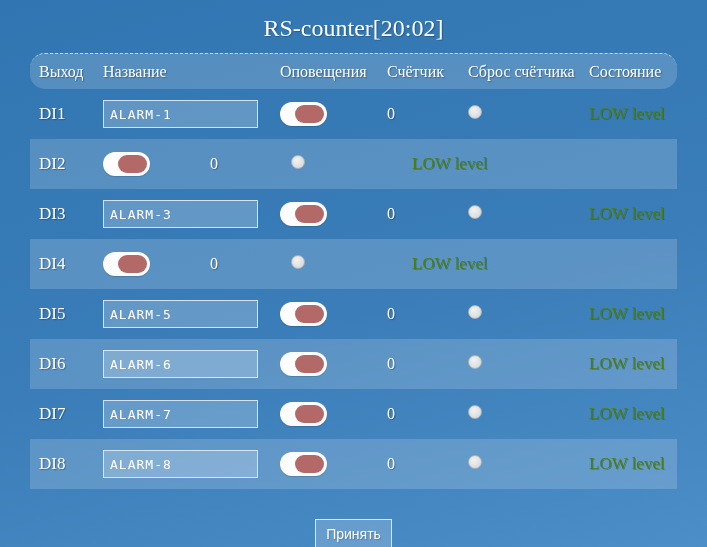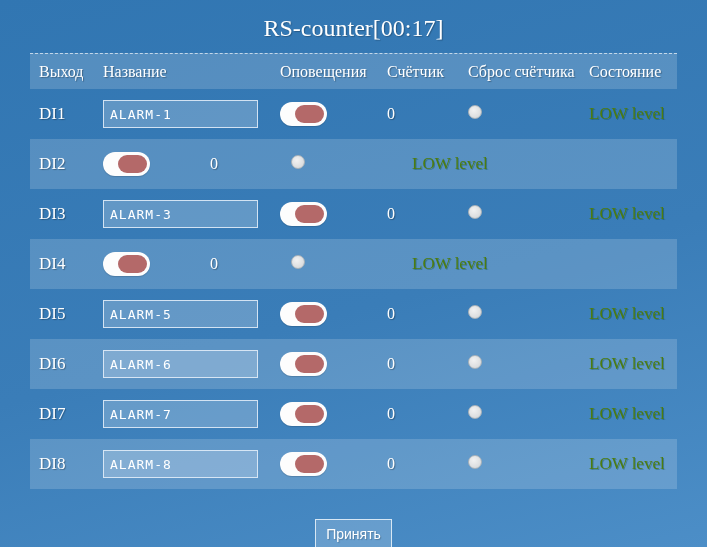--- a/index.html
+++ b/index.html
@@ -22,20 +22,21 @@
     margin-left:30px;
   }
   .thead {
     display:flex;
     align-items:center;
     height:36px;
     background:rgba(255,255,255,0.17);
     border-top:1px dashed rgba(255,255,255,0.65);
     font-size:16px;
     text-shadow:1px 1px 1px rgba(0,0,0,0.3);
+    border-radius:15px;
   }
   .row {
     display:flex;
     align-items:center;
     height:50px;
   }
   .rows .row:nth-child(even) { background:rgba(255,255,255,0.17); }
   .c1 { width:73px;  padding-left:9px; }
   .c2 { width:177px; }
   .c3 { width:105px; }
@@ -96,21 +97,21 @@
     font-family:"Liberation Sans", sans-serif;
     font-size:14px;
     padding:0 10px;
     cursor:pointer;
     text-shadow:1px 1px 1px rgba(0,0,0,0.2);
   }
 </style>
 </head>
 <body>
 
-<div class="page-title">RS-counter[00:17]</div>
+<div class="page-title">RS-counter[20:02]</div>
 
 <div class="table">
   <div class="thead">
     <div class="c1">Выход</div>
     <div class="c2">Название</div>
     <div class="c3">Оповещения</div>
     <div class="c4">Счётчик</div>
     <div class="c5">Сброс счётчика</div>
     <div class="c6">Состояние</div>
   </div>

